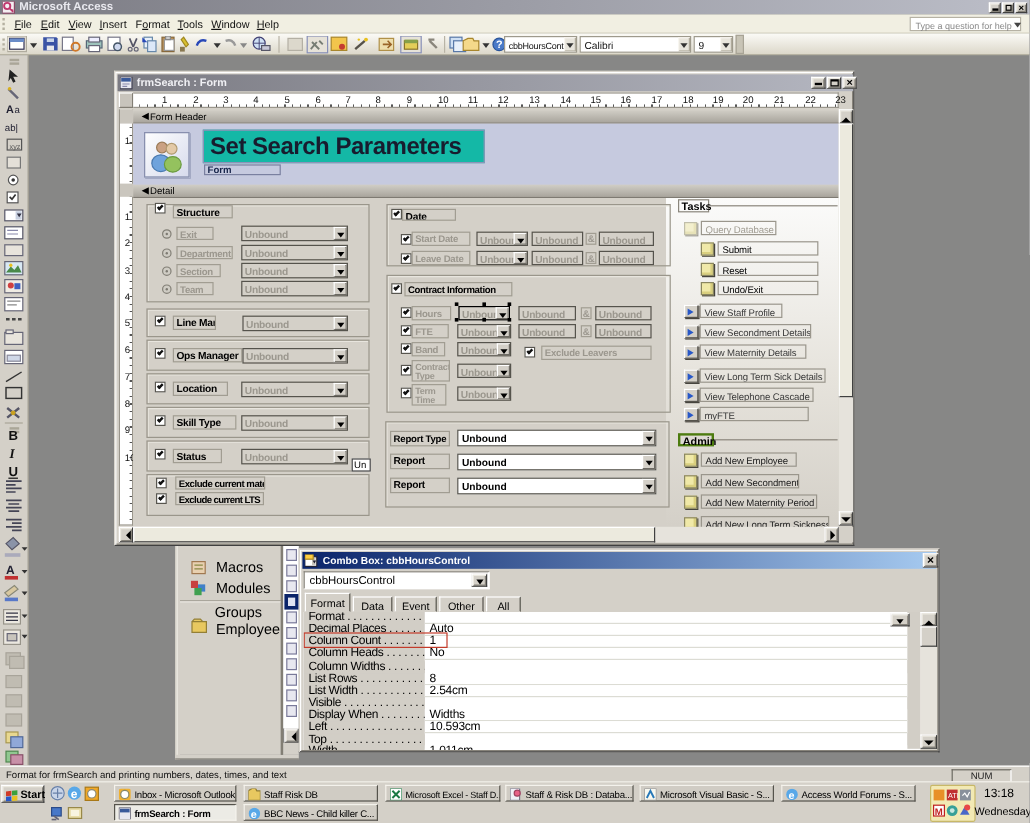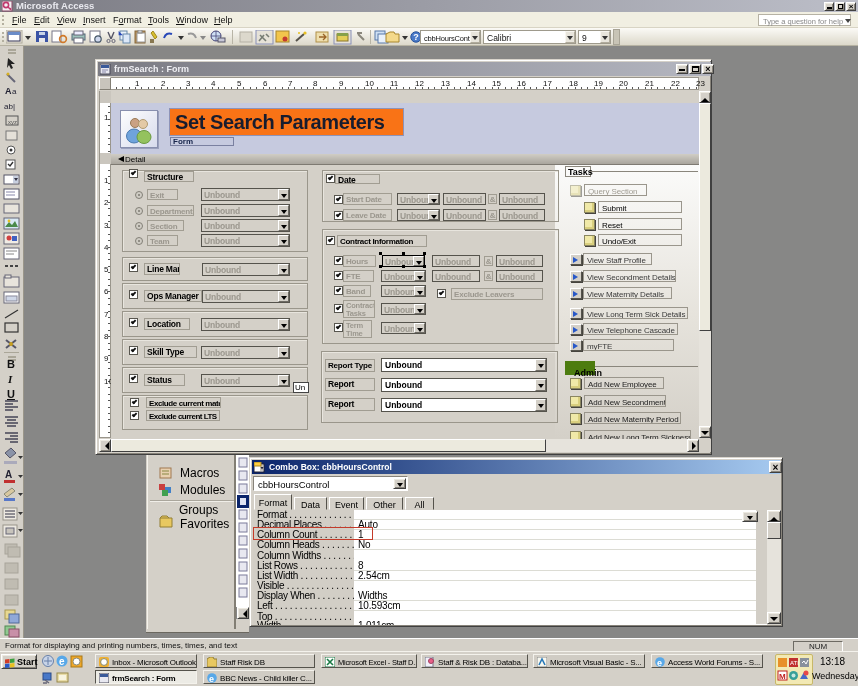--- a/index.html
+++ b/index.html
@@ -289,21 +289,21 @@
         <path d="M3 16 h7 M3 19 h7" stroke="#884" stroke-width="1"></path>
     <rect x="0" y="29" width="6" height="6" fill="#c84040"></rect>
         <rect x="6" y="32" width="6" height="6" fill="#4080c8"></rect>
         <rect x="3" y="35" width="6" height="6" fill="#40a050"></rect>
     <path d="M1 63 h12 v9 h-12 z M1 63 l2 -2 h5 l2 2" fill="#e8c860" stroke="#937f35"></path>
   </svg>
   <div class="a" style="left:180px;top:466px;font-size:12px;color:#000">Macros</div>
   <div class="a" style="left:180px;top:483px;font-size:12px;color:#000">Modules</div>
   <div class="a" style="left:150px;top:500px;width:84px;height:1px;background:#aaa69c;box-shadow:0 1px 0 #f0eee8"></div>
   <div class="a" style="left:179px;top:503px;font-size:12px;color:#000">Groups</div>
-  <div class="a" style="left:180px;top:517px;font-size:12px;color:#000">Favorites</div>
+  <div class="a" style="left:180px;top:517px;font-size:12px;color:#000">Employee</div>
   <div class="a" style="left:234px;top:455px;width:2px;height:174px;background:#827e74"></div>
   <div class="a" style="left:236px;top:455px;width:13px;height:152px;background:#fff"></div>
   <svg class="a" style="left:236px;top:455px" width="13" height="152">
     <g fill="#e8e8f0" stroke="#7a7a9a">
       <rect x="3" y="3" width="8" height="9"></rect>
           <rect x="3" y="16" width="8" height="9"></rect>
           <rect x="3" y="29" width="8" height="9"></rect>
     </g>
     <rect x="1" y="40" width="12" height="13" fill="#0a246a"></rect>
         <rect x="4" y="43" width="6" height="7" fill="#dfe3f2"></rect>
@@ -381,33 +381,37 @@
         <span class="rn" style="left:4px;top:174px">5</span>
         <span class="rn" style="left:4px;top:196px">6</span>
         <span class="rn" style="left:4px;top:219px">7</span>
         <span class="rn" style="left:4px;top:241px">8</span>
         <span class="rn" style="left:4px;top:263px">9</span>
         <span class="rn" style="left:4px;top:286px">10</span>
       </div>
 
   <div class="a" style="left:15px;top:31px;width:588px;height:347px;background:#d4d0c8">
 
+    <div class="a" style="left:0;top:1px;width:588px;height:11px;background:linear-gradient(#d0cdc5,#a9a59d);border-bottom:1px solid #7e7a72">
+      <div class="a" style="left:4px;top:2px;width:0;height:0;border:3.5px solid transparent;border-right:6px solid #000"></div>
+      <div class="a" style="left:14px;top:1px;font-size:8px;color:#000">Form Header</div>
+    </div>
 
     <div class="a" style="left:0;top:12px;width:588px;height:51px;background:#c6cadf">
       <div class="a" style="left:9px;top:7px;width:38px;height:38px;background:linear-gradient(135deg,#fdfdfe,#d7dbec);border:1px solid #888fae;box-shadow:1px 1px 0 #9aa0bc">
         <svg width="36" height="36">
               <g>
           <circle cx="14" cy="12" r="4.5" fill="#caa183" stroke="#9a7a56"></circle>
           <ellipse cx="13" cy="25" rx="7.5" ry="7" fill="#6fa3dc" stroke="#4a7ab0"></ellipse>
           <circle cx="22" cy="13" r="4.5" fill="#e3c9a6" stroke="#b09a70"></circle>
           <ellipse cx="23" cy="26" rx="7" ry="6.5" fill="#94c25e" stroke="#6a9a40"></ellipse>
         </g>
             </svg>
       </div>
-      <div class="a" style="left:58px;top:5px;width:235px;height:28px;background:#f97316;border:1px solid #8d93b8;color:#181c2e;font-size:20px;font-weight:bold;letter-spacing:-0.4px;line-height:26px;padding-left:5px">Set Search Parameters</div>
+      <div class="a" style="left:58px;top:5px;width:235px;height:28px;background:#14b8a6;border:1px solid #8d93b8;color:#181c2e;font-size:20px;font-weight:bold;letter-spacing:-0.4px;line-height:26px;padding-left:5px">Set Search Parameters</div>
       <div class="a" style="left:59px;top:34px;width:64px;height:9px;border:1px solid #7a80a0;font-size:8px;font-weight:bold;color:#16244a;line-height:8px;padding-left:2px">Form</div>
     </div>
 
     <div class="a" style="left:0;top:63px;width:588px;height:11px;background:linear-gradient(#d0cdc5,#a9a59d);border-bottom:1px solid #7e7a72">
       <div class="a" style="left:4px;top:2px;width:0;height:0;border:3.5px solid transparent;border-right:6px solid #000"></div>
       <div class="a" style="left:14px;top:1px;font-size:8px;color:#000">Detail</div>
     </div>
 
     <div class="a" style="left:0;top:74px;width:588px;height:273px;background:#d4d0c8" id="detail">
       <div class="a" style="left:444px;top:0;width:144px;height:273px;background:linear-gradient(180deg,#fbfbfa 0%,#e6e3dc 55%,#d4d0c8 100%)"></div>
@@ -566,21 +570,21 @@
       <div class="cmb" style="left:270px;top:120px;width:45px;height:12px">Unbound<span class="dd">
               <i class="dar"></i>
             </span></div>
       <span class="cb" style="left:326px;top:124px">
             <i class="tk"></i>
           </span>
       <div class="lb" style="left:340px;top:123px;width:92px;height:12px">Exclude Leavers</div>
       <span class="cb" style="left:223px;top:139px">
             <i class="tk"></i>
           </span>
-      <div class="lb" style="left:232px;top:135px;width:32px;height:18px;line-height:8px;font-size:7.5px;white-space:normal">Contract Tasks</div>
+      <div class="lb" style="left:232px;top:135px;width:32px;height:18px;line-height:8px;font-size:7.5px;white-space:normal">Contract Type</div>
       <div class="cmb" style="left:270px;top:138px;width:45px;height:12px">Unbound<span class="dd">
               <i class="dar"></i>
             </span></div>
       <span class="cb" style="left:223px;top:158px">
             <i class="tk"></i>
           </span>
       <div class="lb" style="left:232px;top:155px;width:29px;height:18px;line-height:8px;font-size:7.5px;white-space:normal">Term Time</div>
       <div class="cmb" style="left:270px;top:157px;width:45px;height:12px">Unbound<span class="dd">
               <i class="dar"></i>
             </span></div>
@@ -595,21 +599,21 @@
               <i class="dar"></i>
             </span></div>
       <div class="lbe" style="left:214px;top:233px;width:50px;height:13px">Report</div>
       <div class="cmbw" style="left:270px;top:233px;width:166px;height:14px">Unbound<span class="dd">
               <i class="dar"></i>
             </span></div>
 
       <div class="a" style="left:454px;top:1px;width:26px;height:11px;border:1px solid #8a867c;font-size:9px;font-weight:bold;color:#000;padding:0 0 0 2px;background:transparent">Tasks</div>
       <div class="a" style="left:480px;top:6px;width:107px;height:1px;background:#8a867c"></div>
       <div class="ynote" style="left:459px;top:20px;opacity:.5"></div>
-      <div class="tlb" style="left:473px;top:19px;width:63px;color:#a09c92">Query Section</div>
+      <div class="tlb" style="left:473px;top:19px;width:63px;color:#a09c92">Query Database</div>
       <div class="ynote" style="left:473px;top:37px"></div>
       <div class="tlb" style="left:487px;top:36px;width:84px">Submit</div>
       <div class="ynote" style="left:473px;top:54px"></div>
       <div class="tlb" style="left:487px;top:53px;width:84px">Reset</div>
       <div class="ynote" style="left:473px;top:70px"></div>
       <div class="tlb" style="left:487px;top:69px;width:84px">Undo/Exit</div>
       <div class="vbtn" style="left:459px;top:89px">
             <i></i>
           </div>
       <div class="tlb" style="left:472px;top:88px;width:69px;color:#3a3a3a">View Staff Profile</div>
@@ -626,21 +630,21 @@
           </div>
       <div class="tlb" style="left:472px;top:142px;width:105px;color:#3a3a3a">View Long Term Sick Details</div>
       <div class="vbtn" style="left:459px;top:159px">
             <i></i>
           </div>
       <div class="tlb" style="left:472px;top:158px;width:95px;color:#3a3a3a">View Telephone Cascade</div>
       <div class="vbtn" style="left:459px;top:175px">
             <i></i>
           </div>
       <div class="tlb" style="left:472px;top:174px;width:91px;color:#3a3a3a">myFTE</div>
-      <div class="a" style="left:454px;top:196px;width:30px;height:11px;border:7px solid #4d7c0f;font-size:9px;font-weight:bold;color:#000;padding:0 0 0 2px">Admin</div>
+      <div class="a" style="left:454px;top:196px;width:30px;height:11px;border:2px solid #4d7c0f;font-size:9px;font-weight:bold;color:#000;padding:0 0 0 2px">Admin</div>
       <div class="a" style="left:484px;top:201px;width:103px;height:1px;background:#8a867c"></div>
       <div class="ynote" style="left:459px;top:213px"></div>
       <div class="tlb" style="left:473px;top:212px;width:80px;color:#222">Add New Employee</div>
       <div class="ynote" style="left:459px;top:231px"></div>
       <div class="tlb" style="left:473px;top:230px;width:82px;color:#222">Add New Secondment</div>
       <div class="ynote" style="left:459px;top:248px"></div>
       <div class="tlb" style="left:473px;top:247px;width:97px;color:#222">Add New Maternity Period</div>
       <div class="ynote" style="left:459px;top:266px"></div>
       <div class="tlb" style="left:473px;top:265px;width:107px;color:#222">Add New Long Term Sickness</div>
     </div>
@@ -726,21 +730,21 @@
           <i class="tri-u" style="border-bottom-color:#000;top:2px;left:2px"></i>
         </div>
     <div class="a sbtn" style="left:0;top:12px;width:14px;height:17px;box-shadow:none"></div>
     <div class="a sbtn" style="left:0;top:102px;width:14px;height:12px">
           <i class="tri-d" style="top:4px;left:2px"></i>
         </div>
   </div>
 </div>
 
 <div class="a" style="left:0;top:638px;width:858px;height:13px;background:#d4d0c8;border-top:1px solid #fff">
-  <div class="a" style="left:5px;top:2px;font-size:8px;color:#111">Format for displaying and printing numbers, times, times, and text</div>
+  <div class="a" style="left:5px;top:2px;font-size:8px;color:#111">Format for frmSearch and printing numbers, dates, times, and text</div>
   <div class="a bin" style="left:793px;top:2px;width:50px;height:11px;font-size:8px;color:#222;text-align:center;line-height:10px">NUM</div>
 </div>
 
 <div id="taskbar" class="a" style="left:0;top:651px;width:858px;height:35px;background:#d4d0c8;border-top:1px solid #f4f2ec">
   <div class="a sbtn" style="left:1px;top:2px;width:36px;height:15px">
     <svg class="a" style="left:3px;top:3px" width="10" height="10">
           <g transform="skewY(-6)">
       <rect x="0" y="1.5" width="4.5" height="4" fill="#d03c28"></rect>
             <rect x="5" y="1.5" width="4.5" height="4" fill="#3ca03c"></rect>
       <rect x="0" y="6" width="4.5" height="4" fill="#2858c8"></rect>

